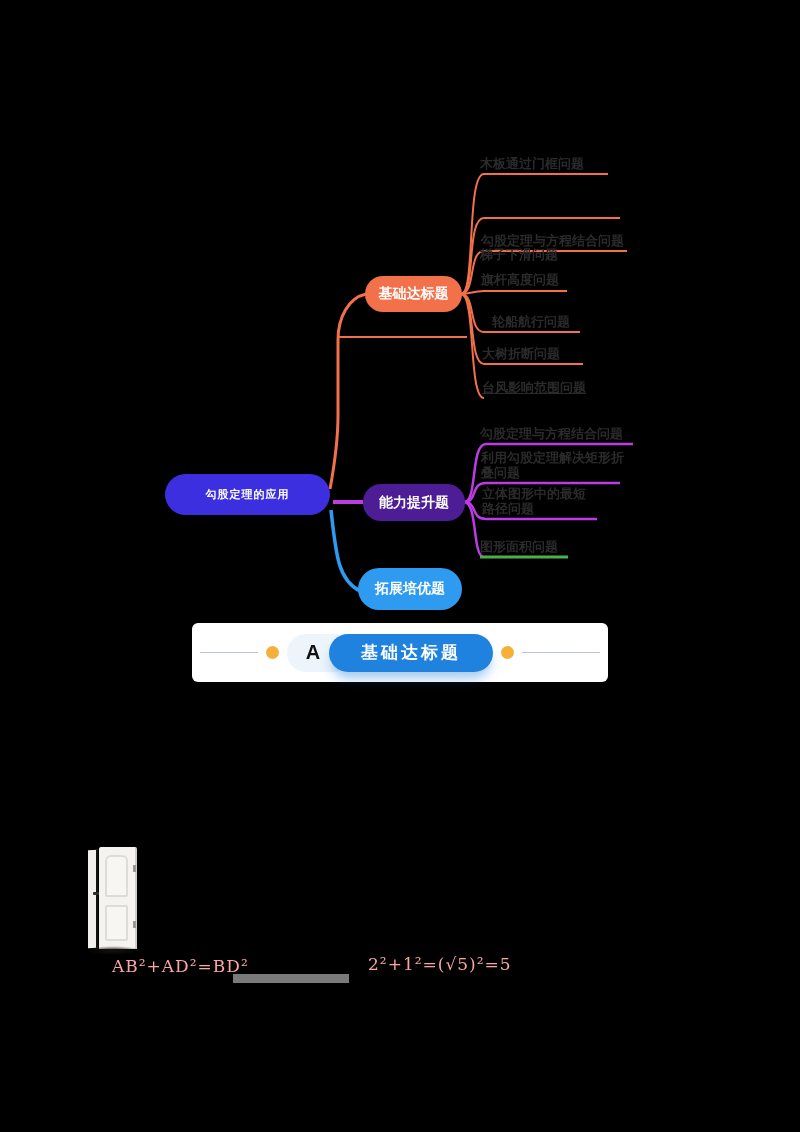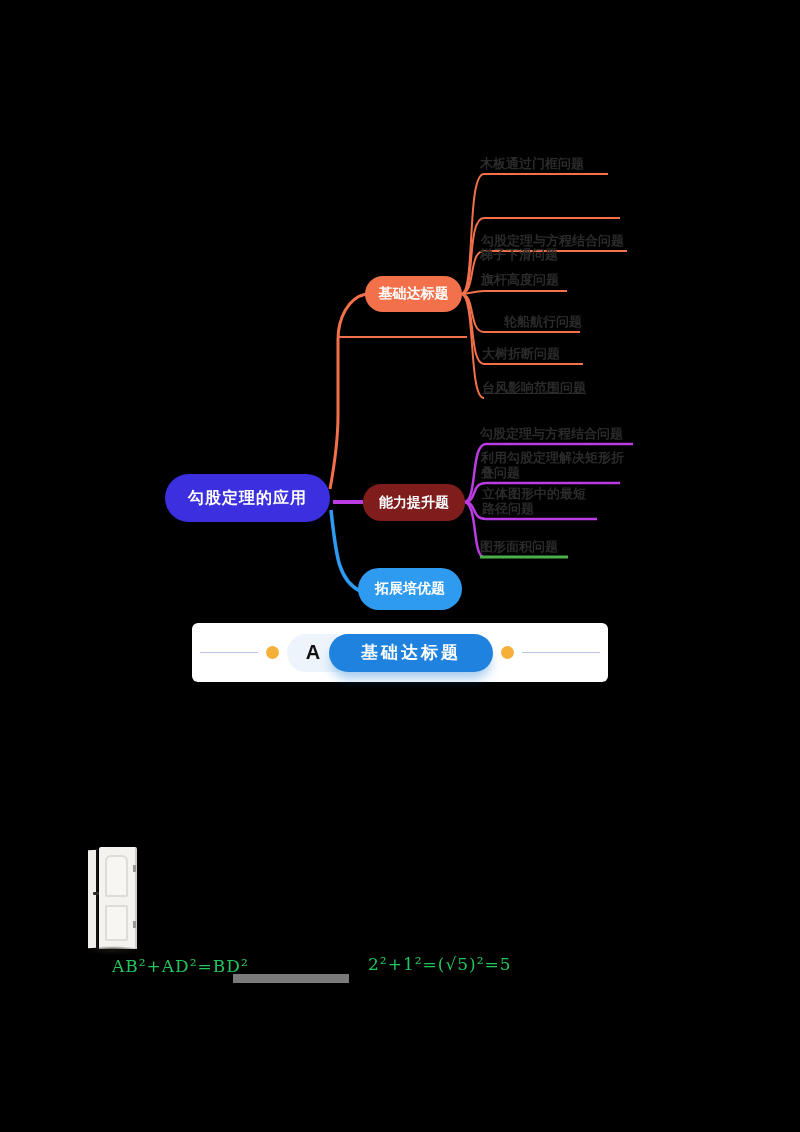--- a/index.html
+++ b/index.html
@@ -6,26 +6,26 @@
   body{
     width:800px;height:1132px;position:relative;overflow:hidden;
     background:#000;font-family:"Liberation Sans","DejaVu Sans",sans-serif;
   }
   svg.connectors{position:absolute;left:0;top:0;pointer-events:none;}
   
   .node{
     position:absolute;display:flex;align-items:center;justify-content:center;
     color:#fff;font-weight:bold;box-sizing:border-box;
   }
-  .node-root{left:165px;top:474px;width:165px;height:48px;border-radius:28px;
-    background:#3b2fe0;font-size:16px;letter-spacing:1px;z-index:3;}
+  .node-root{left:165px;top:474px;width:165px;height:41px;border-radius:28px;
+    background:#3b2fe0;font-size:11px;letter-spacing:1px;z-index:3;}
   .node-b1{left:365px;top:276px;width:97px;height:36px;border-radius:18px;
     background:#f2714b;font-size:14px;z-index:3;}
   .node-b2{left:363px;top:484px;width:102px;height:37px;border-radius:18px;
-    background:#7f1d1d;font-size:14px;z-index:3;}
+    background:#4c1d95;font-size:14px;z-index:3;}
   .node-b3{left:358px;top:568px;width:104px;height:42px;border-radius:21px;
     background:#2e9af0;font-size:14px;z-index:3;}
   
   .leaf{
     position:absolute;font-size:13px;font-weight:600;color:#2b2b2b;
     line-height:15px;white-space:nowrap;z-index:2;
   }
   .leaf.wrap{white-space:normal;}
   
   .banner{
@@ -61,21 +61,21 @@
   .panel{position:absolute;left:6px;width:23px;border:2px solid #dedcd6;
     background:#f7f6f3;box-sizing:border-box;}
   .panel.top{top:8px;height:42px;border-radius:6px 6px 2px 2px;}
   .panel.bottom{top:58px;height:36px;border-radius:2px;}
   .hinge{position:absolute;right:-1px;width:3px;height:7px;background:#9a9892;}
   .door-shadow{position:absolute;left:-4px;top:100px;width:58px;height:9px;
     background:radial-gradient(ellipse at center,#15130f 0%,rgba(0,0,0,0) 70%);}
   
   .formula{
     position:absolute;font-family:"DejaVu Serif","Liberation Serif",serif;
-    font-size:17px;color:#22c55e;z-index:2;letter-spacing:1px;
+    font-size:17px;color:#fca5a5;z-index:2;letter-spacing:1px;
   }
   .gray-bar{position:absolute;left:233px;top:974px;width:116px;height:9px;
     background:#8f8f8f;opacity:.85;z-index:1;}
 </style>
 </head>
 <body>
 
 <svg class="connectors" width="800" height="1132" viewBox="0 0 800 1132">
   <defs>
     <linearGradient id="gradOrange" x1="0" y1="0" x2="1" y2="0">
@@ -110,21 +110,21 @@
 
 <div class="node node-root">勾股定理的应用</div>
 <div class="node node-b1">基础达标题</div>
 <div class="node node-b2">能力提升题</div>
 <div class="node node-b3">拓展培优题</div>
 
 <div class="leaf" style="left:480px;top:156px;text-align:center;">木板通过门框问题</div>
 <div class="leaf" style="left:480px;top:200px;margin-top:47px;">梯子下滑问题</div>
 <div class="leaf" style="left:481px;top:233px;">勾股定理与方程结合问题</div>
 <div class="leaf" style="left:481px;top:272px;">旗杆高度问题</div>
-<div class="leaf" style="left:504px;top:314px;">轮船航行问题</div>
+<div class="leaf" style="left:492px;top:314px;">轮船航行问题</div>
 <div class="leaf" style="left:482px;top:346px;">大树折断问题</div>
 <div class="leaf" style="left:482px;top:380px;text-decoration:underline;">台风影响范围问题</div>
 
 <div class="leaf" style="left:480px;top:426px;">勾股定理与方程结合问题</div>
 <div class="leaf wrap" style="left:481px;top:450px;width:150px;">利用勾股定理解决矩形折叠问题</div>
 <div class="leaf wrap" style="left:482px;top:486px;width:112px;">立体图形中的最短路径问题</div>
 <div class="leaf" style="left:480px;top:539px;">图形面积问题</div>
 
 <div class="banner">
   <div class="rule left"></div>

